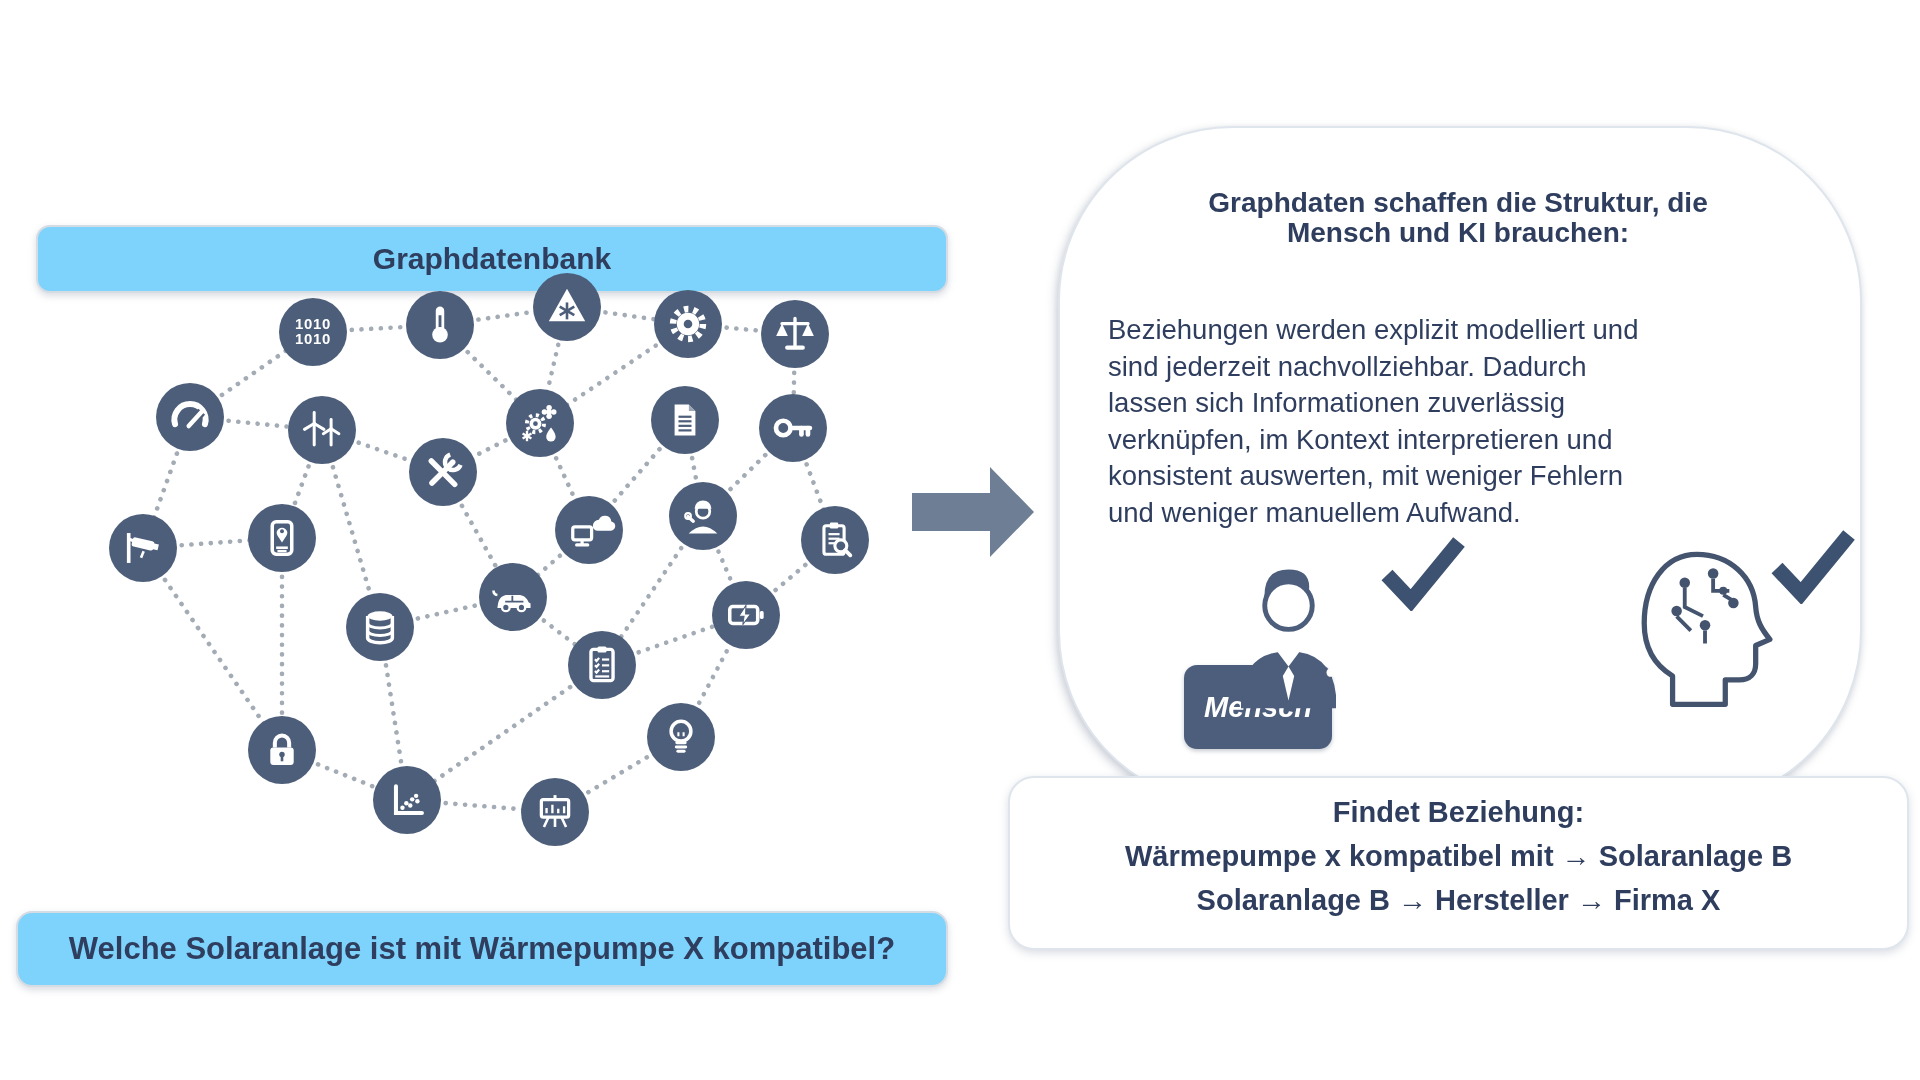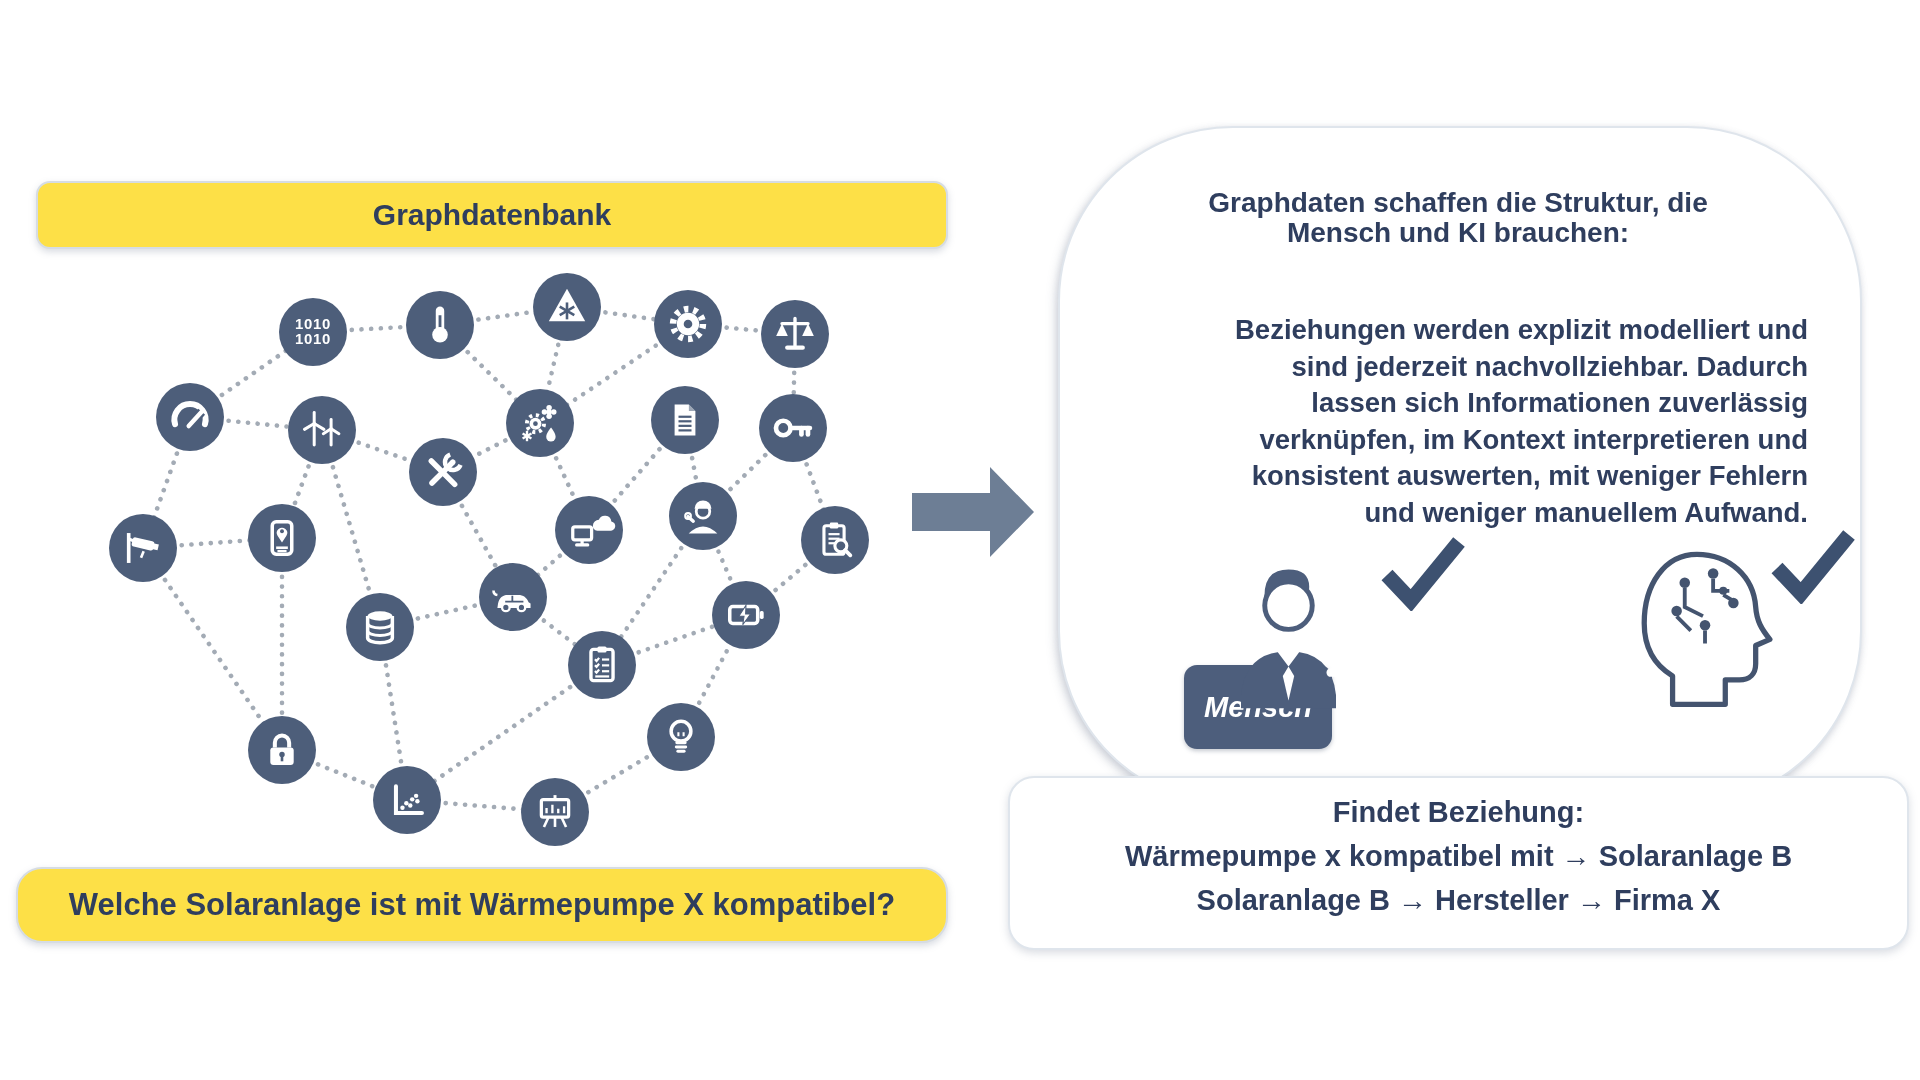--- a/index.html
+++ b/index.html
@@ -3,34 +3,34 @@
 <meta charset="utf-8">
 <style>
   :root{
     --c-node:#4d5e7a; --c-edge:#a3abb5; --c-text:#2f3e5e; --c-arrow:#6d7e95;
     --c-panel-border:#dfe5ec; --c-box-border:#d6dce3; --c-tag:#4d5e7c;
     --c-check:#3d5170; --c-ki:#44546f;
   }
   html,body{margin:0;padding:0;background:#fff;}
   .stage{position:relative;width:1920px;height:1080px;overflow:hidden;background:#fff;
          font-family:"Liberation Sans",sans-serif;color:var(--c-text);}
-  .box{position:absolute;background:#fde047;border:2px solid var(--c-box-border);
+  .box{position:absolute;background:#7dd3fc;border:2px solid var(--c-box-border);
        box-shadow:0 3px 7px rgba(120,130,150,.28);display:flex;align-items:center;justify-content:center;
-       font-weight:bold;text-align:center;}
+       font-weight:bold;text-align:center;margin-top:44px;}
   .top-box{left:36px;top:181px;width:908px;height:64px;border-radius:14px;font-size:30px;}
-  .bottom-box{left:16px;top:867px;width:928px;height:72px;border-radius:26px;font-size:31px;}
+  .bottom-box{left:16px;top:867px;width:928px;height:72px;border-radius:16px;font-size:31px;}
   #graph-svg{position:absolute;left:60px;top:250px;}
   .big-arrow{position:absolute;left:908px;top:457px;width:130px;height:110px;}
   .panel{position:absolute;left:1058px;top:126px;width:800px;height:676px;background:#fff;
          border:2px solid var(--c-panel-border);border-radius:175px;
          box-shadow:-3px 4px 10px rgba(125,135,155,.30), 0 2px 6px rgba(125,135,155,.18);}
   .panel-heading{position:absolute;left:1108px;top:188px;width:700px;text-align:center;
          font-weight:bold;font-size:28px;line-height:30px;white-space:pre-line;}
-  .panel-body{position:absolute;left:1108px;top:312px;width:700px;text-align:right;
-         font-weight:bold;font-size:27.5px;line-height:36.5px;white-space:pre-line;}
+  .panel-body{position:absolute;left:1108px;top:312px;width:700px;text-align:left;
+         font-weight:normal;font-size:27.5px;line-height:36.5px;white-space:pre-line;}
   .tag{position:absolute;background:var(--c-tag);border-radius:13px;color:#fff;
        display:flex;align-items:center;justify-content:center;
        font-style:italic;font-weight:bold;font-size:29px;box-shadow:0 2px 4px rgba(90,100,120,.35);}
   #mensch-tag{left:1184px;top:665px;width:148px;height:84px;}
   #ki-tag{left:1524px;top:655px;width:148px;height:88px;}
   .figure{position:absolute;}
   #person-figure{left:1222px;top:560px;width:133px;height:190px;}
   #ki-head-figure{left:1628px;top:542px;width:152px;height:203px;}
   #check-human{left:1378px;top:533px;width:90px;height:78px;}
   #check-ai{left:1768px;top:526px;width:90px;height:78px;}

